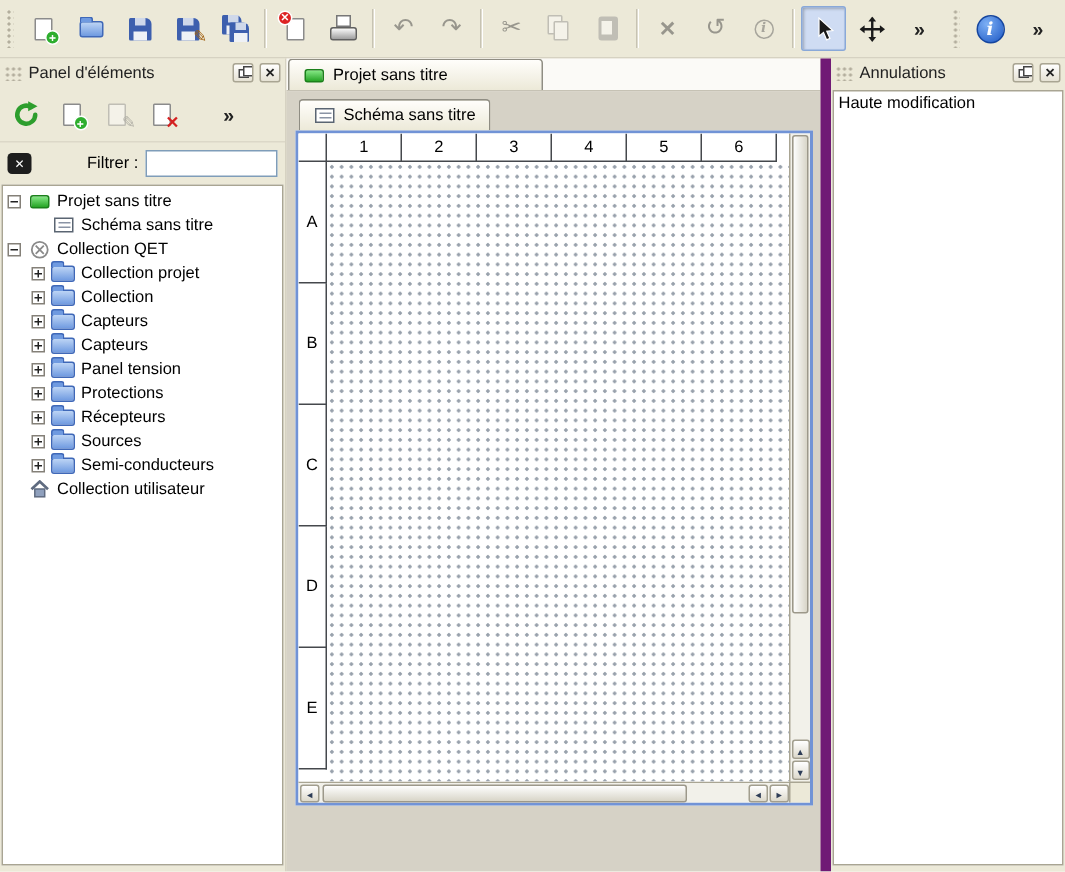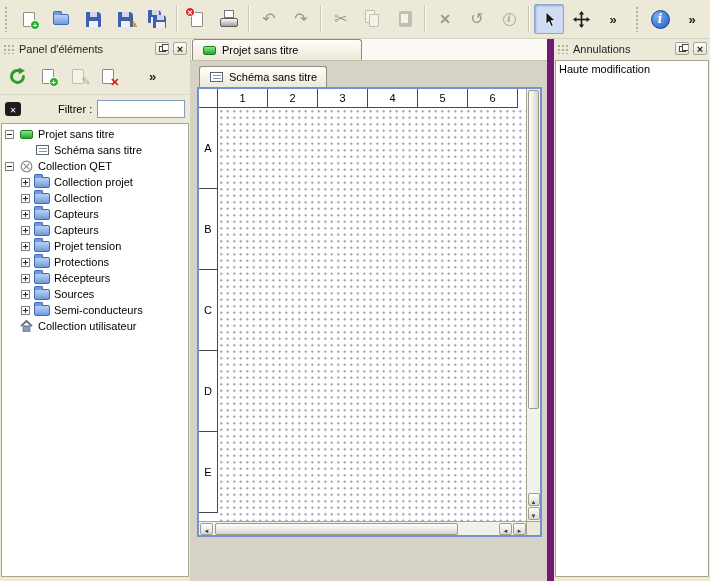--- a/index.html
+++ b/index.html
@@ -416,21 +416,21 @@
             <span class="icon">
               <span class="fold"></span>
             </span>
             <span class="tree-label">Capteurs</span>
           </div>
           <div class="tree-row lvl1">
             <span class="expander expand"></span>
             <span class="icon">
               <span class="fold"></span>
             </span>
-            <span class="tree-label">Projet tension</span>
+            <span class="tree-label">Panel tension</span>
           </div>
           <div class="tree-row lvl1">
             <span class="expander expand"></span>
             <span class="icon">
               <span class="fold"></span>
             </span>
             <span class="tree-label">Protections</span>
           </div>
           <div class="tree-row lvl1">
             <span class="expander expand"></span>

